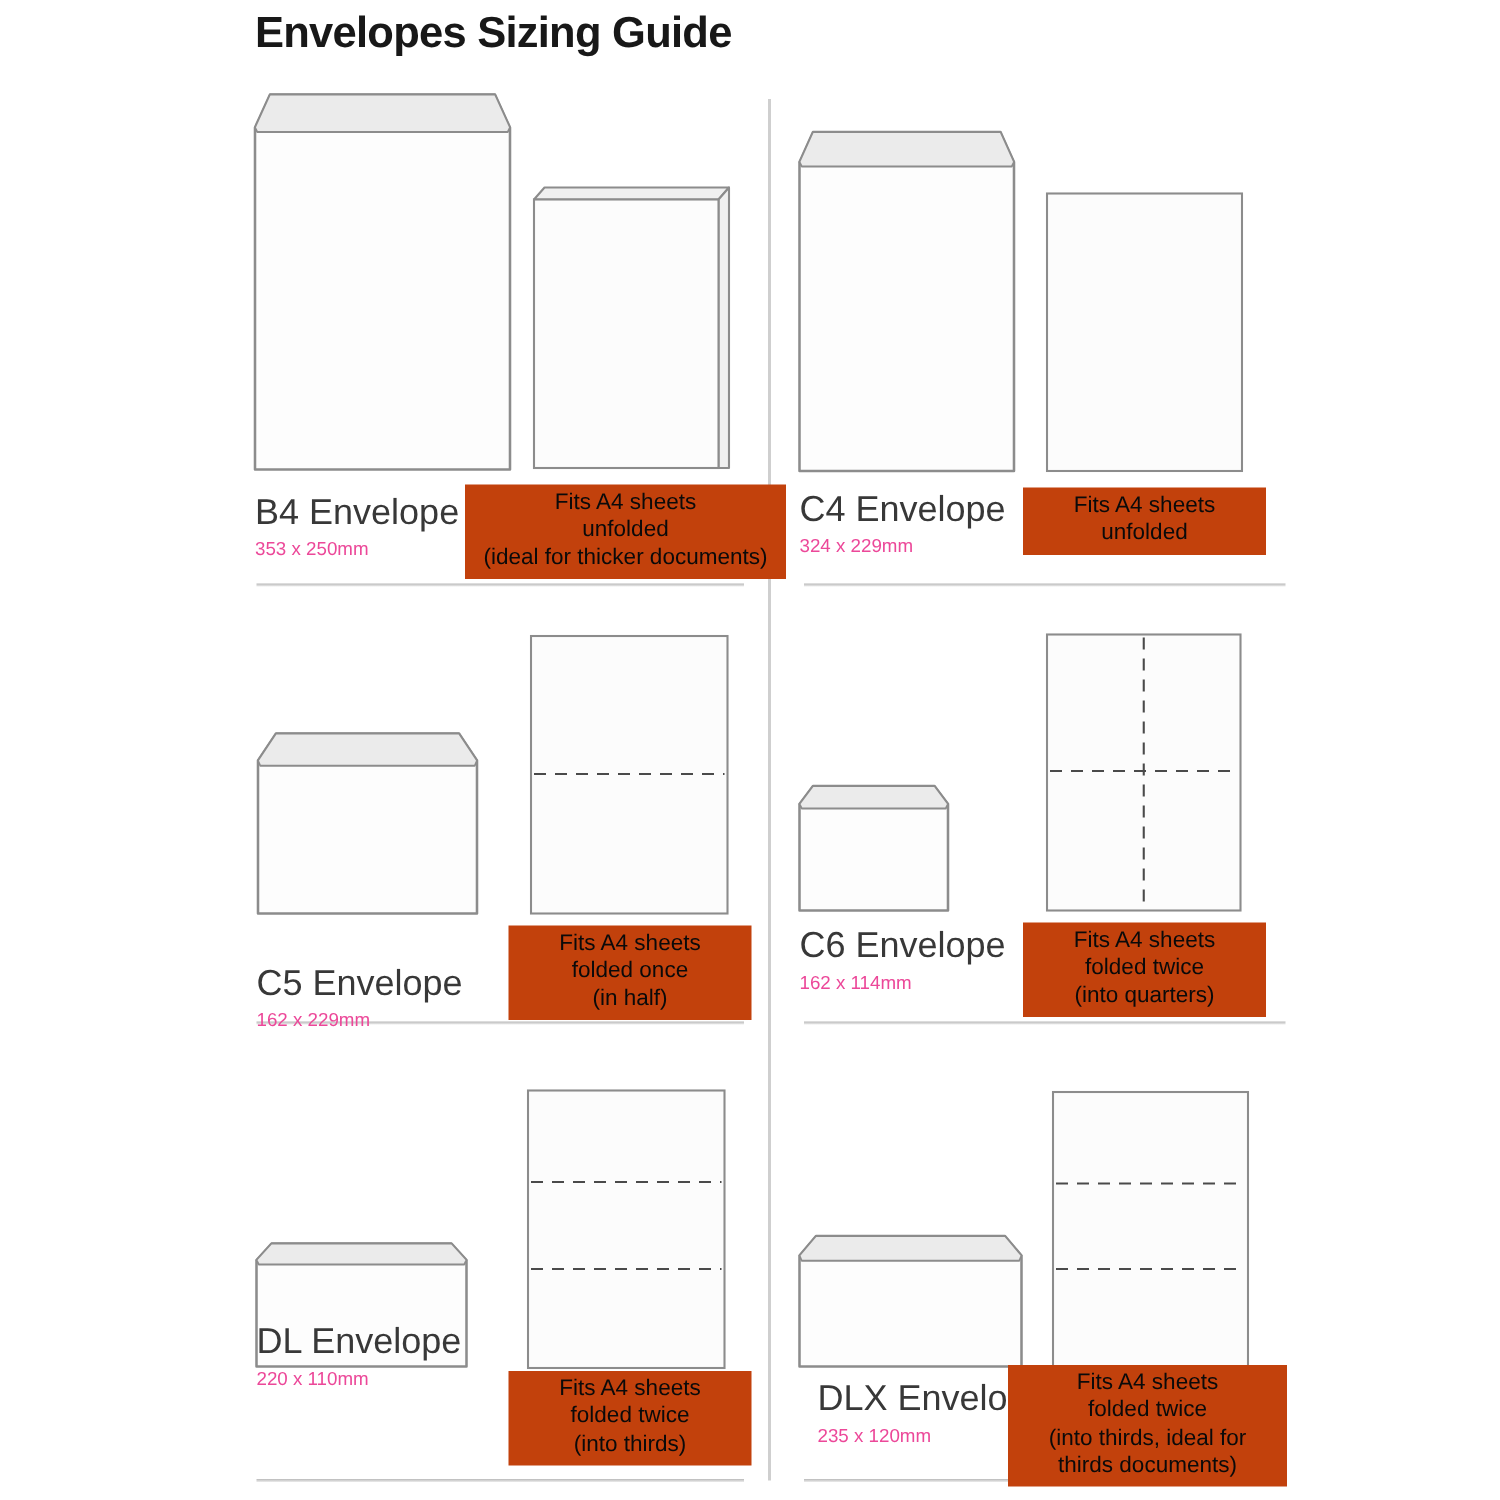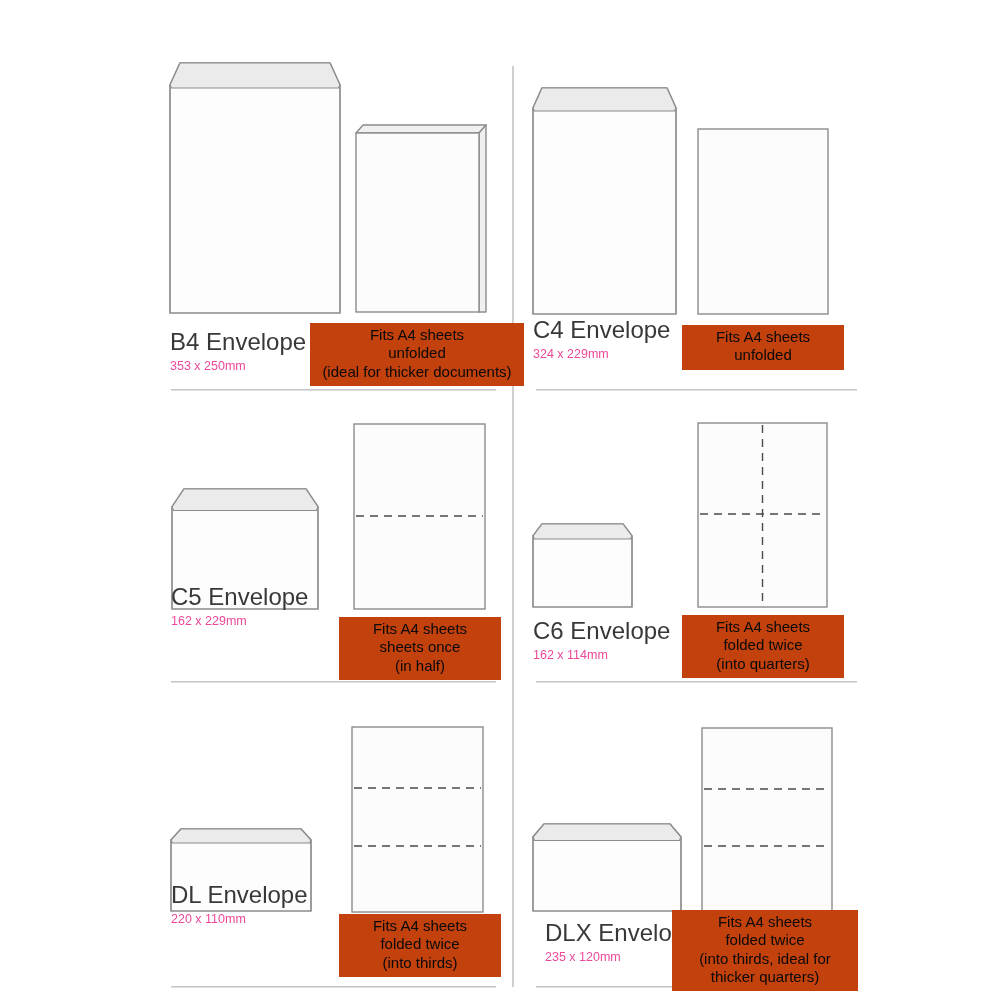--- a/index.html
+++ b/index.html
@@ -44,20 +44,21 @@
     height:2px;
     background:linear-gradient(#b9b9b9,#ececec);
   }
   svg{display:block;}
 </style>
 </head>
 <body>
 
 <div class="page">
 
+  <div class="abs page-title" style="left:170px;top:6px;">Envelopes Sizing Guide</div>
 
   <div class="abs vdivider" style="left:512px;top:66px;height:921px;"></div>
 
   <div class="abs hdivider" style="left:171px;top:389px;width:325px;"></div>
   <div class="abs hdivider" style="left:536px;top:389px;width:321px;"></div>
   <div class="abs hdivider" style="left:171px;top:681px;width:325px;"></div>
   <div class="abs hdivider" style="left:536px;top:681px;width:321px;"></div>
   <div class="abs hdivider" style="left:171px;top:986px;width:325px;"></div>
   <div class="abs hdivider" style="left:536px;top:986px;width:321px;"></div>
 
@@ -91,21 +92,21 @@
       <svg width="147" height="230" viewBox="0 0 147 230">
         <path d="M11 2 L136 2 L145 22 L145 228 L2 228 L2 22 Z" fill="#fdfdfd" stroke="#8c8c8c" stroke-width="1.7" stroke-linejoin="round"></path>
         <path d="M11 2 L136 2 L145 22 L143.5 25 L3.5 25 L2 22 Z" fill="#ebebeb" stroke="#8c8c8c" stroke-width="1.2" stroke-linejoin="round"></path>
       </svg>
     </div>
     <div class="abs" style="left:697px;top:128px;">
       <svg width="132" height="187" viewBox="0 0 132 187">
         <rect x="1" y="1" width="130" height="185" fill="#fcfcfc" stroke="#8c8c8c" stroke-width="1.4"></rect>
       </svg>
     </div>
-    <div class="abs" style="left:533px;top:316px;">
+    <div class="abs" style="left:533px;top:326px;">
       <div class="env-name">C4 Envelope</div>
       <div class="env-size">324 x 229mm</div>
     </div>
     <div class="abs caption" style="left:682px;top:325px;width:162px;">
       <div>Fits A4 sheets</div>
       <div>unfolded</div>
     </div>
   </section>
 
   <section>
@@ -114,27 +115,27 @@
         <path d="M14 2 L136 2 L148 20 L148 122 L2 122 L2 20 Z" fill="#fdfdfd" stroke="#8c8c8c" stroke-width="1.7" stroke-linejoin="round"></path>
         <path d="M14 2 L136 2 L148 20 L146.5 23.5 L3.5 23.5 L2 20 Z" fill="#ebebeb" stroke="#8c8c8c" stroke-width="1.2" stroke-linejoin="round"></path>
       </svg>
     </div>
     <div class="abs" style="left:353px;top:423px;">
       <svg width="133" height="187" viewBox="0 0 133 187">
         <rect x="1" y="1" width="131" height="185" fill="#fcfcfc" stroke="#8c8c8c" stroke-width="1.4"></rect>
         <line x1="3" y1="93" x2="130" y2="93" stroke="#4a4a4a" stroke-width="1.4" stroke-dasharray="8 6"></line>
       </svg>
     </div>
-    <div class="abs" style="left:171px;top:583px;">
+    <div class="abs" style="left:171px;top:642px;">
       <div class="env-name">C5 Envelope</div>
       <div class="env-size">162 x 229mm</div>
     </div>
     <div class="abs caption" style="left:339px;top:617px;width:162px;">
       <div>Fits A4 sheets</div>
-      <div>sheets once</div>
+      <div>folded once</div>
       <div>(in half)</div>
     </div>
   </section>
 
   <section>
     <div class="abs" style="left:531px;top:522px;">
       <svg width="103" height="87" viewBox="0 0 103 87">
         <path d="M11 2 L92 2 L101 14 L101 85 L2 85 L2 14 Z" fill="#fdfdfd" stroke="#8c8c8c" stroke-width="1.7" stroke-linejoin="round"></path>
         <path d="M11 2 L92 2 L101 14 L99.5 17 L3.5 17 L2 14 Z" fill="#ebebeb" stroke="#8c8c8c" stroke-width="1.2" stroke-linejoin="round"></path>
       </svg>
@@ -197,17 +198,17 @@
       </svg>
     </div>
     <div class="abs" style="left:533px;top:919px;margin-left:12px;">
       <div class="env-name">DLX Envelope</div>
       <div class="env-size">235 x 120mm</div>
     </div>
     <div class="abs caption" style="left:672px;top:910px;width:186px;">
       <div>Fits A4 sheets</div>
       <div>folded twice</div>
       <div>(into thirds, ideal for</div>
-      <div>thicker quarters)</div>
+      <div>thirds documents)</div>
     </div>
   </section>
 
 </div>
 
 </body></html>

